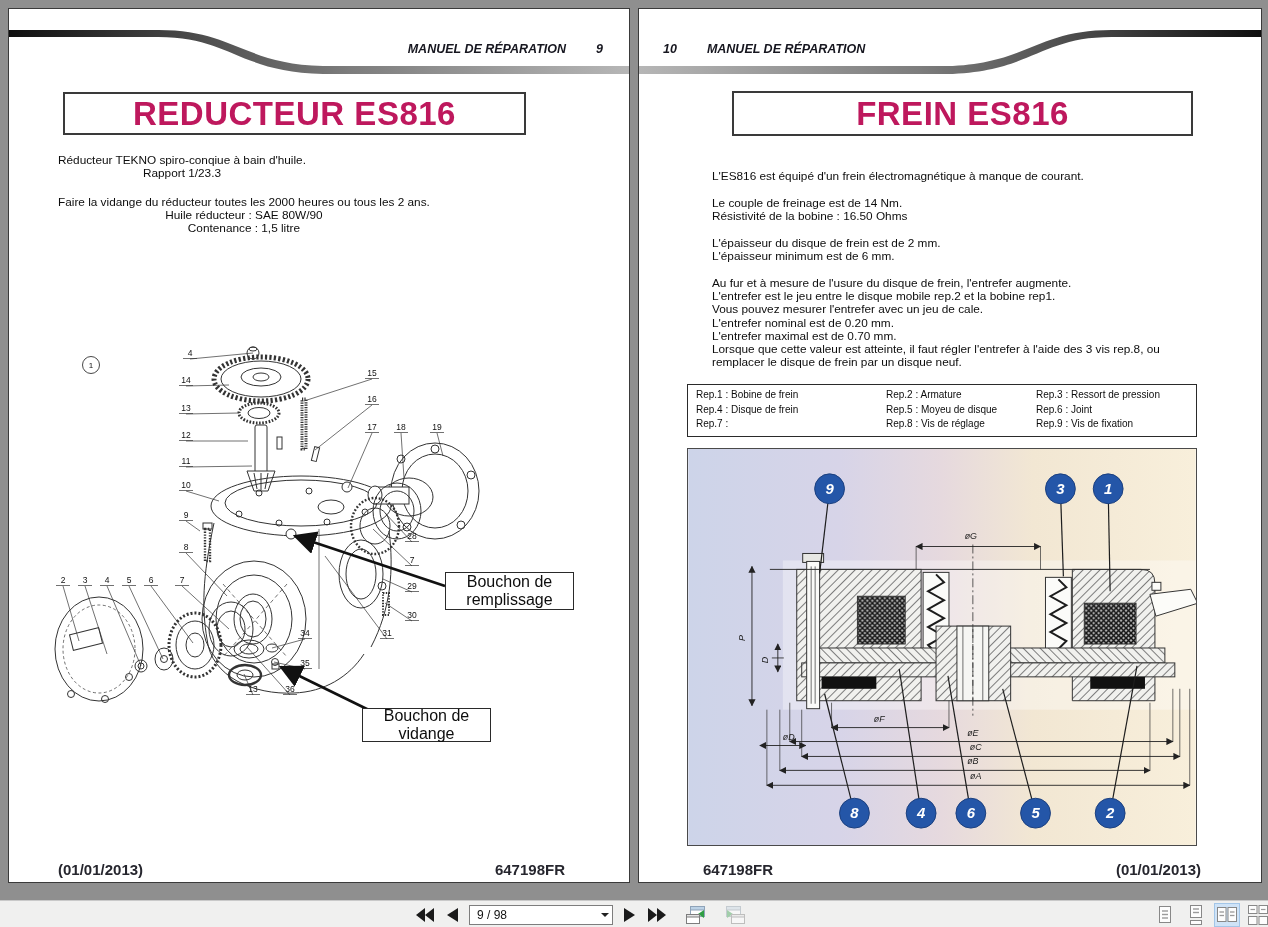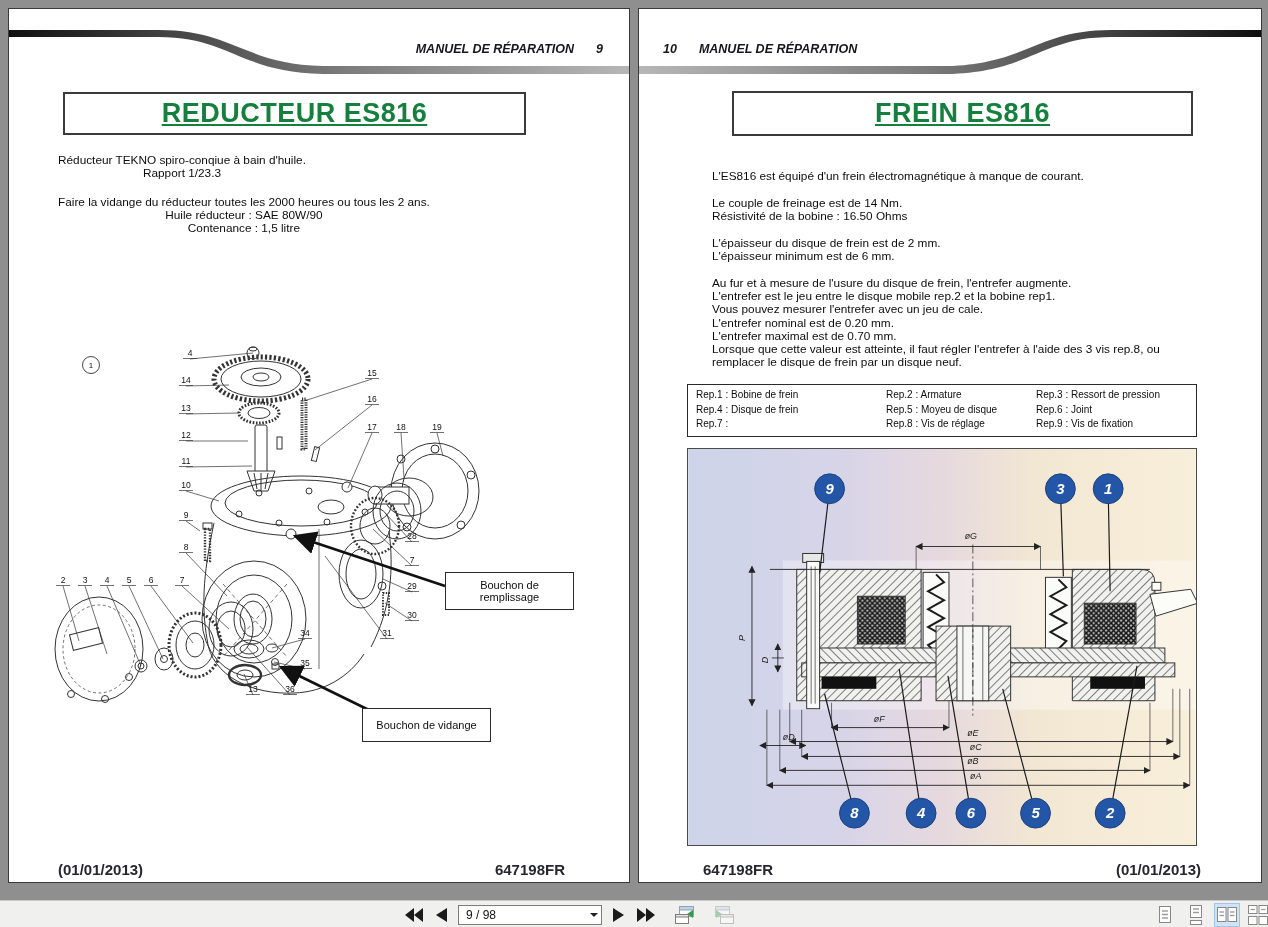--- a/index.html
+++ b/index.html
@@ -5,55 +5,55 @@
   * { box-sizing: border-box; margin: 0; padding: 0; }
   html,body { width:1268px; height:927px; overflow:hidden; }
   body { background:#8f8f8f; font-family:"Liberation Sans", sans-serif; position:relative; }
 
   .page { position:absolute; top:8px; height:875px; background:#fff; border:1px solid #3a3a3a; overflow:hidden; }
   .page-left  { left:8px;   width:622px; }
   .page-right { left:638px; width:624px; }
 
   .swoosh { position:absolute; top:0; left:0; width:100%; height:70px; }
 
-  .hdr { position:absolute; top:33px; font-size:12.5px; font-weight:bold; font-style:italic; color:#16161f; display:flex; gap:22px; }
+  .hdr { position:absolute; top:33px; font-size:12.5px; font-weight:bold; font-style:italic; color:#16161f; display:flex; gap:30px; }
   .hdr-left  { right:26px; }
   .hdr-right { left:24px; }
 
   .title-box { position:absolute; border:2px solid #3a3a3a; background:#fff; display:flex; align-items:center; justify-content:center; }
   .title-box-left  { left:54px; top:83px; width:463px; height:43px; }
   .title-box-right { left:93px; top:82px; width:461px; height:45px; }
-  .title-text { font-size:27px; font-weight:bold; color:#15803d; letter-spacing:0.5px;text-decoration:underline; }
+  .title-text { font-size:33px; font-weight:bold; color:#be185d; letter-spacing:0.5px; }
 
   .para { position:absolute; font-size:11.8px; line-height:13.2px; color:#0d0d0d; }
   .pl { left:49px;text-align:center; }
   .pr { left:73px; }
 
   .diagram-svg { position:absolute; left:0; top:0; width:622px; height:875px; }
 
-  .callout-box { position:absolute; border:1.4px solid #2a2a2a; background:#fff; font-size:11px; color:#0d0d0d;
+  .callout-box { position:absolute; border:1.4px solid #2a2a2a; background:#fff; font-size:16px; color:#0d0d0d;
                  display:flex; align-items:center; justify-content:center; text-align:center; white-space:pre-line; z-index:3; }
   .fill-box  { left:436px; top:563px; width:129px; height:38px; }
   .drain-box { left:353px; top:699px; width:129px; height:34px; }
 
   .rep-table { position:absolute; left:48px; top:375px; width:510px; height:53px; border:1.2px solid #2a2a2a;
                display:grid; grid-template-columns:190px 150px 1fr; grid-auto-rows:14.5px; padding:4px 0 0 8px;
                font-size:10px; color:#0d0d0d; }
 
   .brake-figure { position:absolute; left:48px; top:439px; width:510px; height:398px; border:1px solid #4a4a4a; }
   .brake-svg { width:100%; height:100%; display:block; }
 
   .footer { position:absolute; top:852px; left:0; right:0; display:flex; justify-content:space-between;
             font-size:15px; font-weight:bold; color:#26262e; }
   .footer-left-page  { padding:0 64px 0 49px; }
   .footer-right-page { padding:0 60px 0 64px; }
 
   .toolbar { position:absolute; left:0; top:900px; width:1268px; height:27px; background:linear-gradient(#f7f7f6,#ecechb 90%,#ececeb);
              background-color:#f0f0ef; border-top:1px solid #c9c9c9; overflow:hidden; }
-  .nav-group { position:absolute; left:403px; top:0; height:27px; display:flex; align-items:center; gap:9px;justify-content:flex-end; }
+  .nav-group { position:absolute; left:414px; top:0; height:27px; display:flex; align-items:center; gap:9px;justify-content:flex-end; }
   .tbtn { background:transparent; border:none; padding:2px; display:flex; align-items:center; cursor:default; }
   .tbtn.disabled { opacity:.5; }
   .page-box { width:144px; height:20px; background:#fff; border:1px solid #7d7d7d; display:flex; align-items:center; }
   .page-text { flex:1; font-size:12px; color:#111; padding-left:7px; }
   .dd-arrow { width:14px; height:100%; display:flex; align-items:center; justify-content:center; }
   .dd-arrow:after { content:""; border:4px solid transparent; border-top-color:#222; margin-top:4px; }
   .layout-group { position:absolute; left:1152px; top:0; height:27px; display:flex; align-items:center; gap:5px; }
   .layout-btn { width:26px; height:24px; display:flex; align-items:center; justify-content:center; background:transparent; border:1px solid transparent; }
   .layout-btn.selected { background:#cfe3f7; border:1px solid #a3c6e8; }
 </style>

